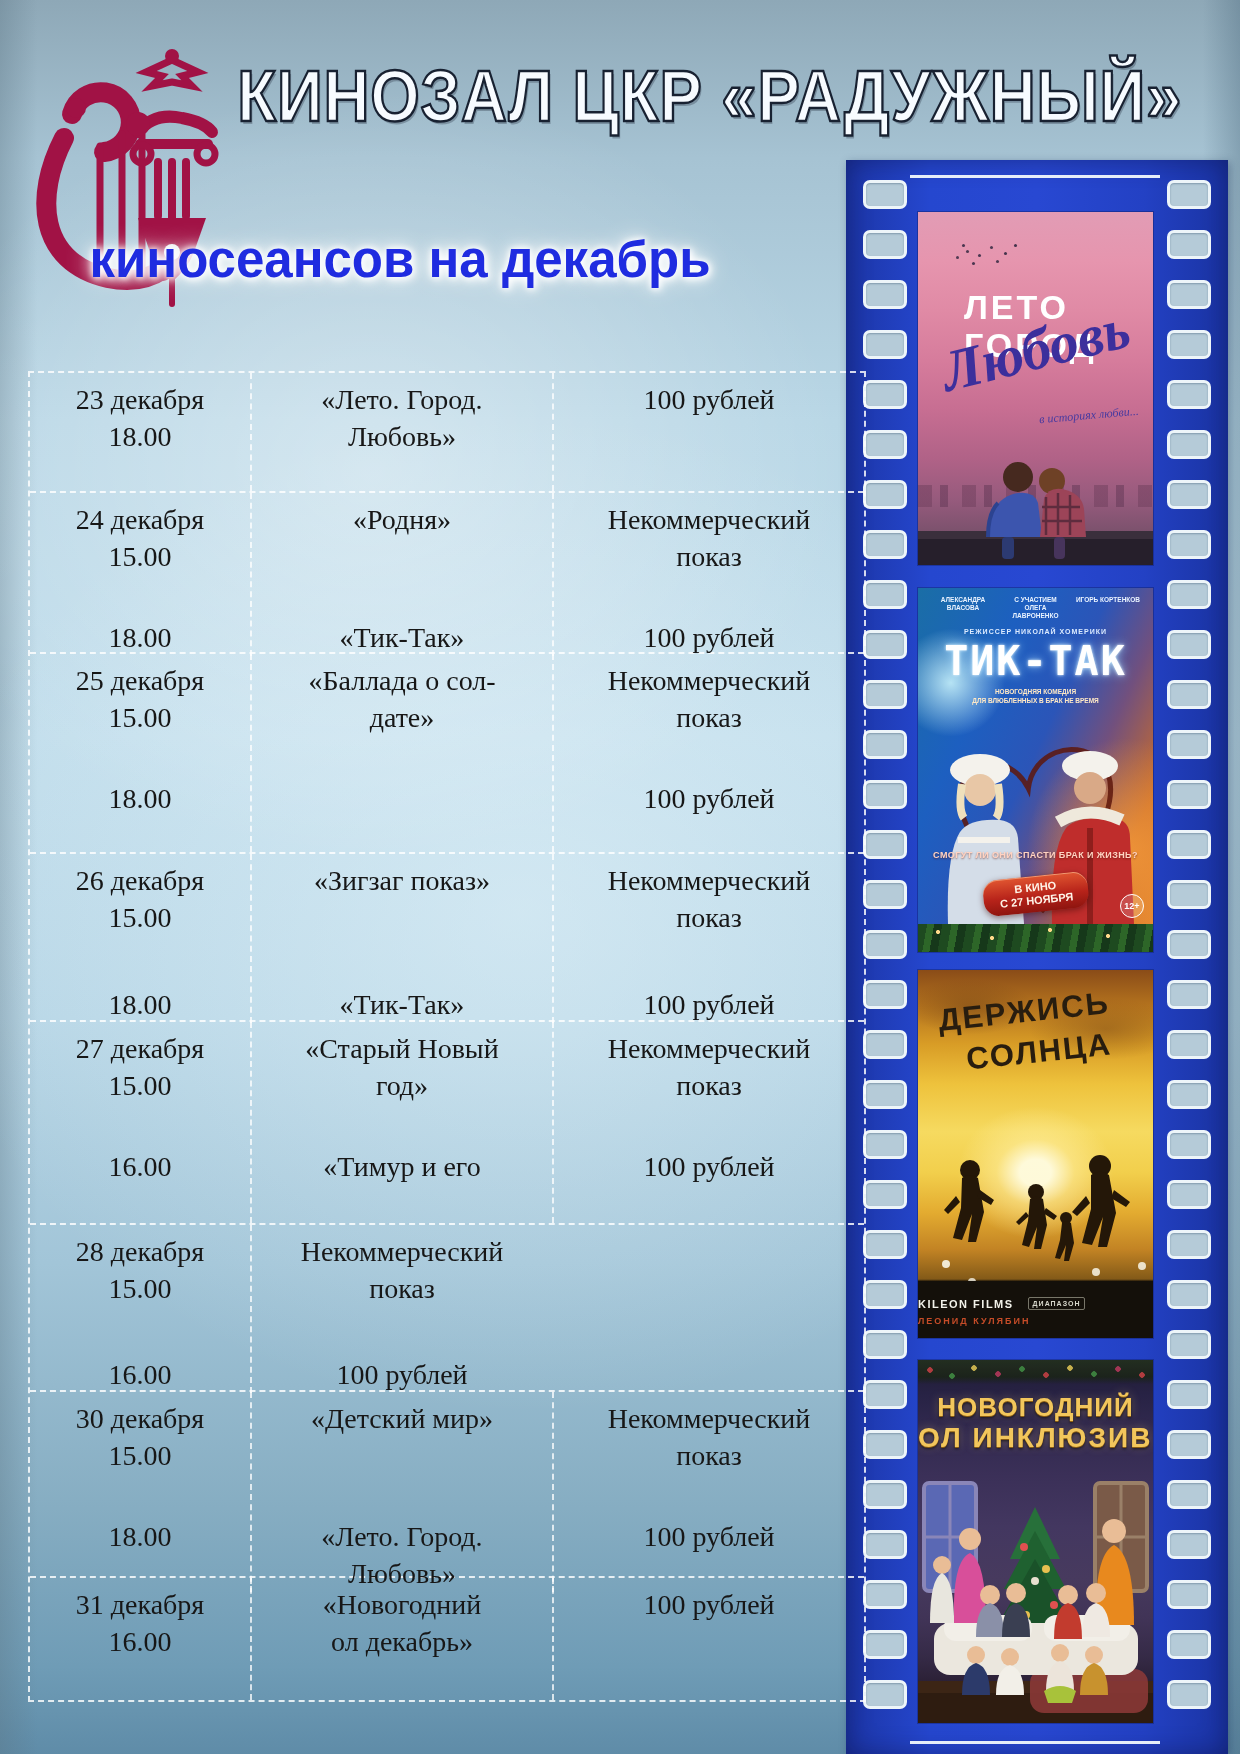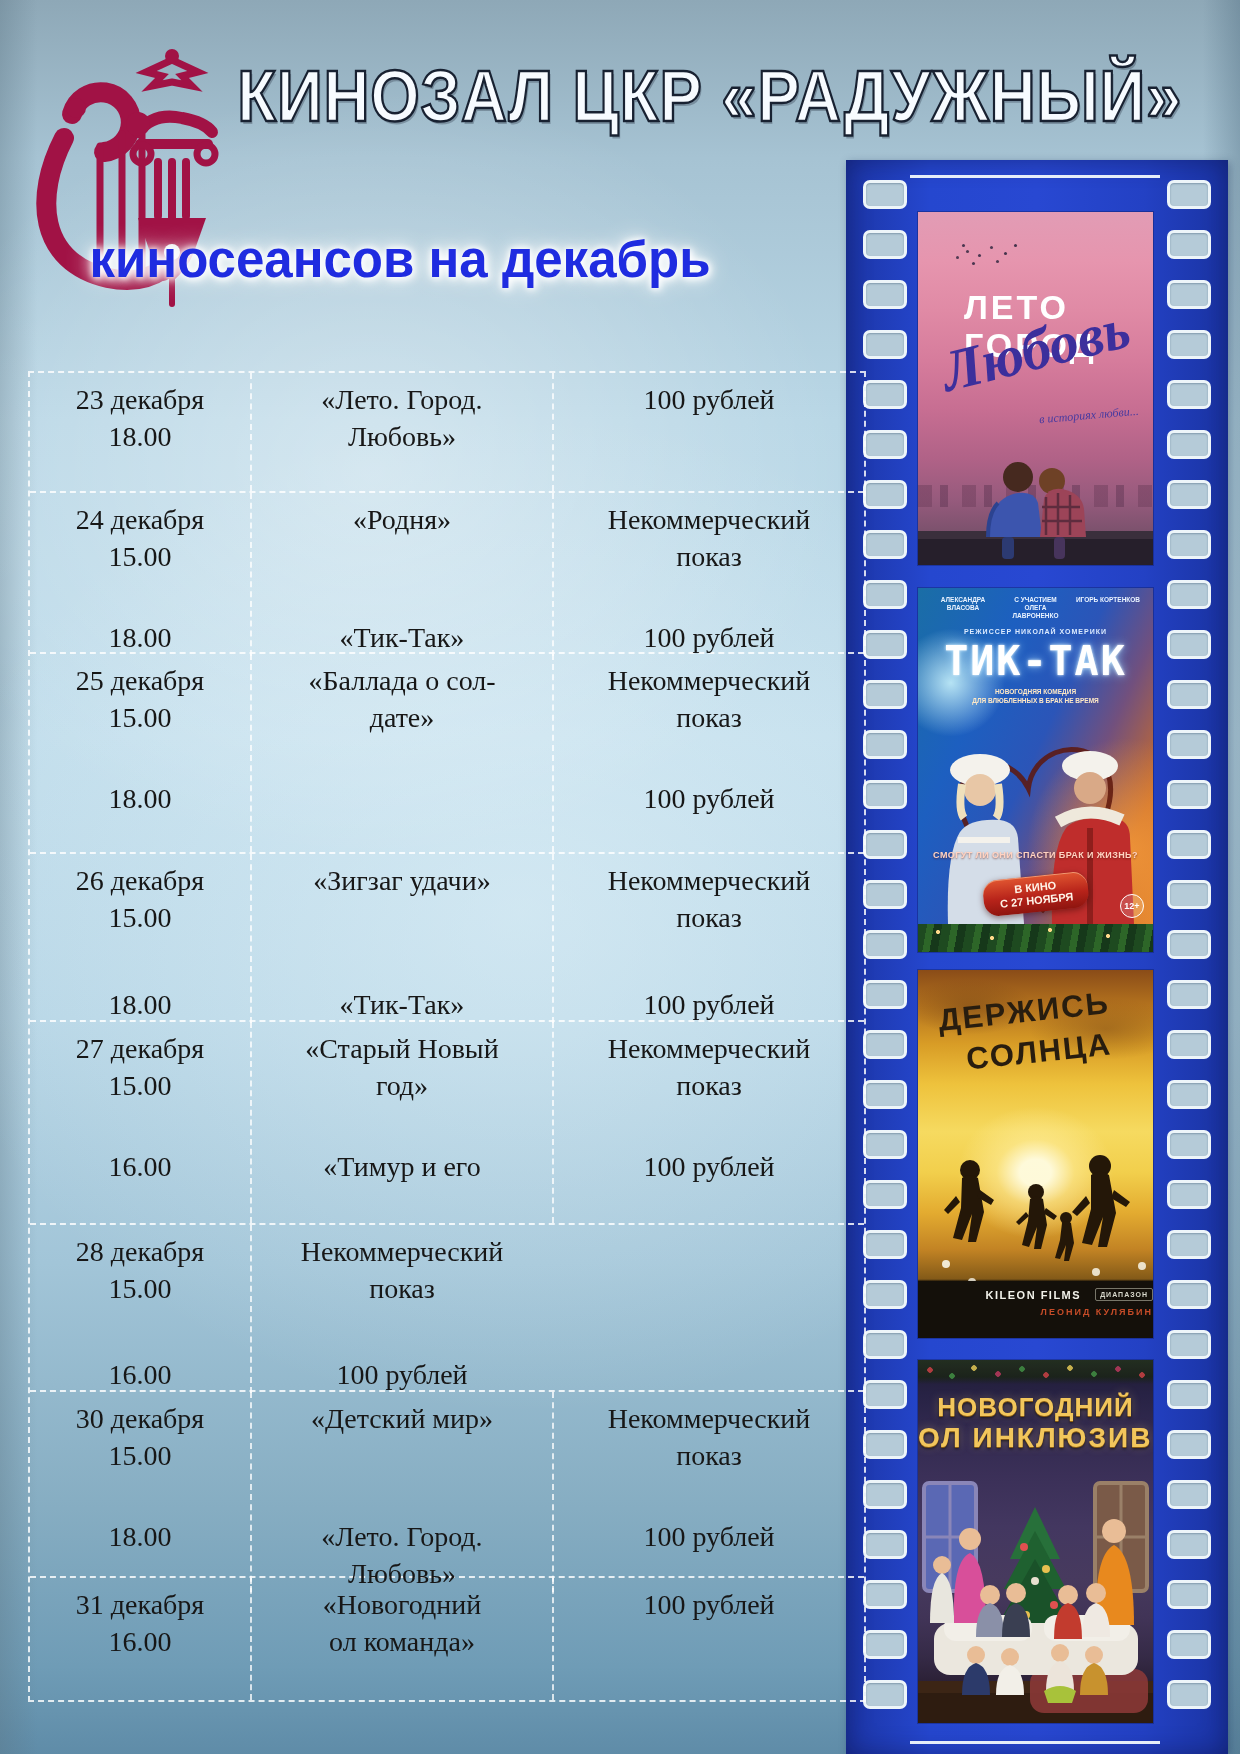--- a/index.html
+++ b/index.html
@@ -123,21 +123,21 @@
   .p3-t1{position:absolute;left:20px;top:24px;transform:rotate(-6deg);color:#281d0f;
     font-weight:800;font-size:31px;letter-spacing:2px;}
   .p3-t2{position:absolute;left:48px;top:64px;transform:rotate(-6deg);color:#281d0f;
     font-weight:800;font-size:31px;letter-spacing:2px;}
   .p3-art{position:absolute;left:0;bottom:56px;width:235px;height:130px;}
   .p3-dand{position:absolute;left:24px;bottom:70px;width:8px;height:8px;border-radius:50%;
     background:rgba(255,255,245,.85);box-shadow:26px 18px 0 rgba(255,255,245,.75),
       150px 8px 0 rgba(255,255,245,.8),176px 26px 0 rgba(255,255,245,.7),
       60px 30px 0 rgba(255,255,245,.6),118px 28px 0 rgba(255,255,245,.65),196px 2px 0 rgba(255,255,245,.8);}
   .p3-band{position:absolute;left:0;bottom:0;width:235px;height:57px;background:#14100a;
-    display:flex;flex-direction:column;align-items:flex-end;padding-top:7px;box-sizing:border-box;}
+    display:flex;flex-direction:column;align-items:flex-start;padding-top:16px;box-sizing:border-box;}
   .p3-studios{display:flex;align-items:center;gap:14px;}
   .p3-studio{color:#f2f2ea;font-weight:700;font-size:11px;letter-spacing:1.5px;line-height:12px;}
   .p3-studio2{color:#d8d8cc;font-weight:700;font-size:7px;letter-spacing:1px;border:1px solid rgba(220,220,200,.5);
     padding:2px 4px;border-radius:2px;}
   .p3-credit{margin-top:6px;color:#c64c28;font-weight:700;font-size:9px;letter-spacing:2px;}
 
   
   .p4{background:linear-gradient(180deg,#1f1c30 0%,#272244 9%,#322a50 20%,#3b3058 32%,#433760 46%,#473a5e 60%,#403356 72%,#352a46 82%,#281d30 91%,#1f1524 100%);}
   .p4-garland{position:absolute;left:0;top:0;width:235px;height:24px;opacity:.9;
     background:
@@ -502,21 +502,21 @@
         <div class="show show-a">
           <span class="ln">26 декабря</span>
           <span class="ln">15.00</span>
         </div>
         <div class="show show-b">
           <span class="ln">18.00</span>
         </div>
       </div>
       <div class="cell">
         <div class="show show-a">
-          <span class="ln">«Зигзаг удачи»</span>
+          <span class="ln">«Зигзаг показ»</span>
         </div>
         <div class="show show-b">
           <span class="ln">«Тик-Так»</span>
         </div>
       </div>
       <div class="cell">
         <div class="show show-a">
           <span class="ln">Некоммерческий</span>
           <span class="ln">показ</span>
         </div>
@@ -610,21 +610,21 @@
     <div class="group gr8">
       <div class="cell">
         <div class="show show-a">
           <span class="ln">31 декабря</span>
           <span class="ln">16.00</span>
         </div>
       </div>
       <div class="cell">
         <div class="show show-a">
           <span class="ln">«Новогодний</span>
-          <span class="ln">ол команда»</span>
+          <span class="ln">ол декабрь»</span>
         </div>
       </div>
       <div class="cell">
         <div class="show show-a">
           <span class="ln">100 рублей</span>
         </div>
       </div>
     </div>
 
   </div>

